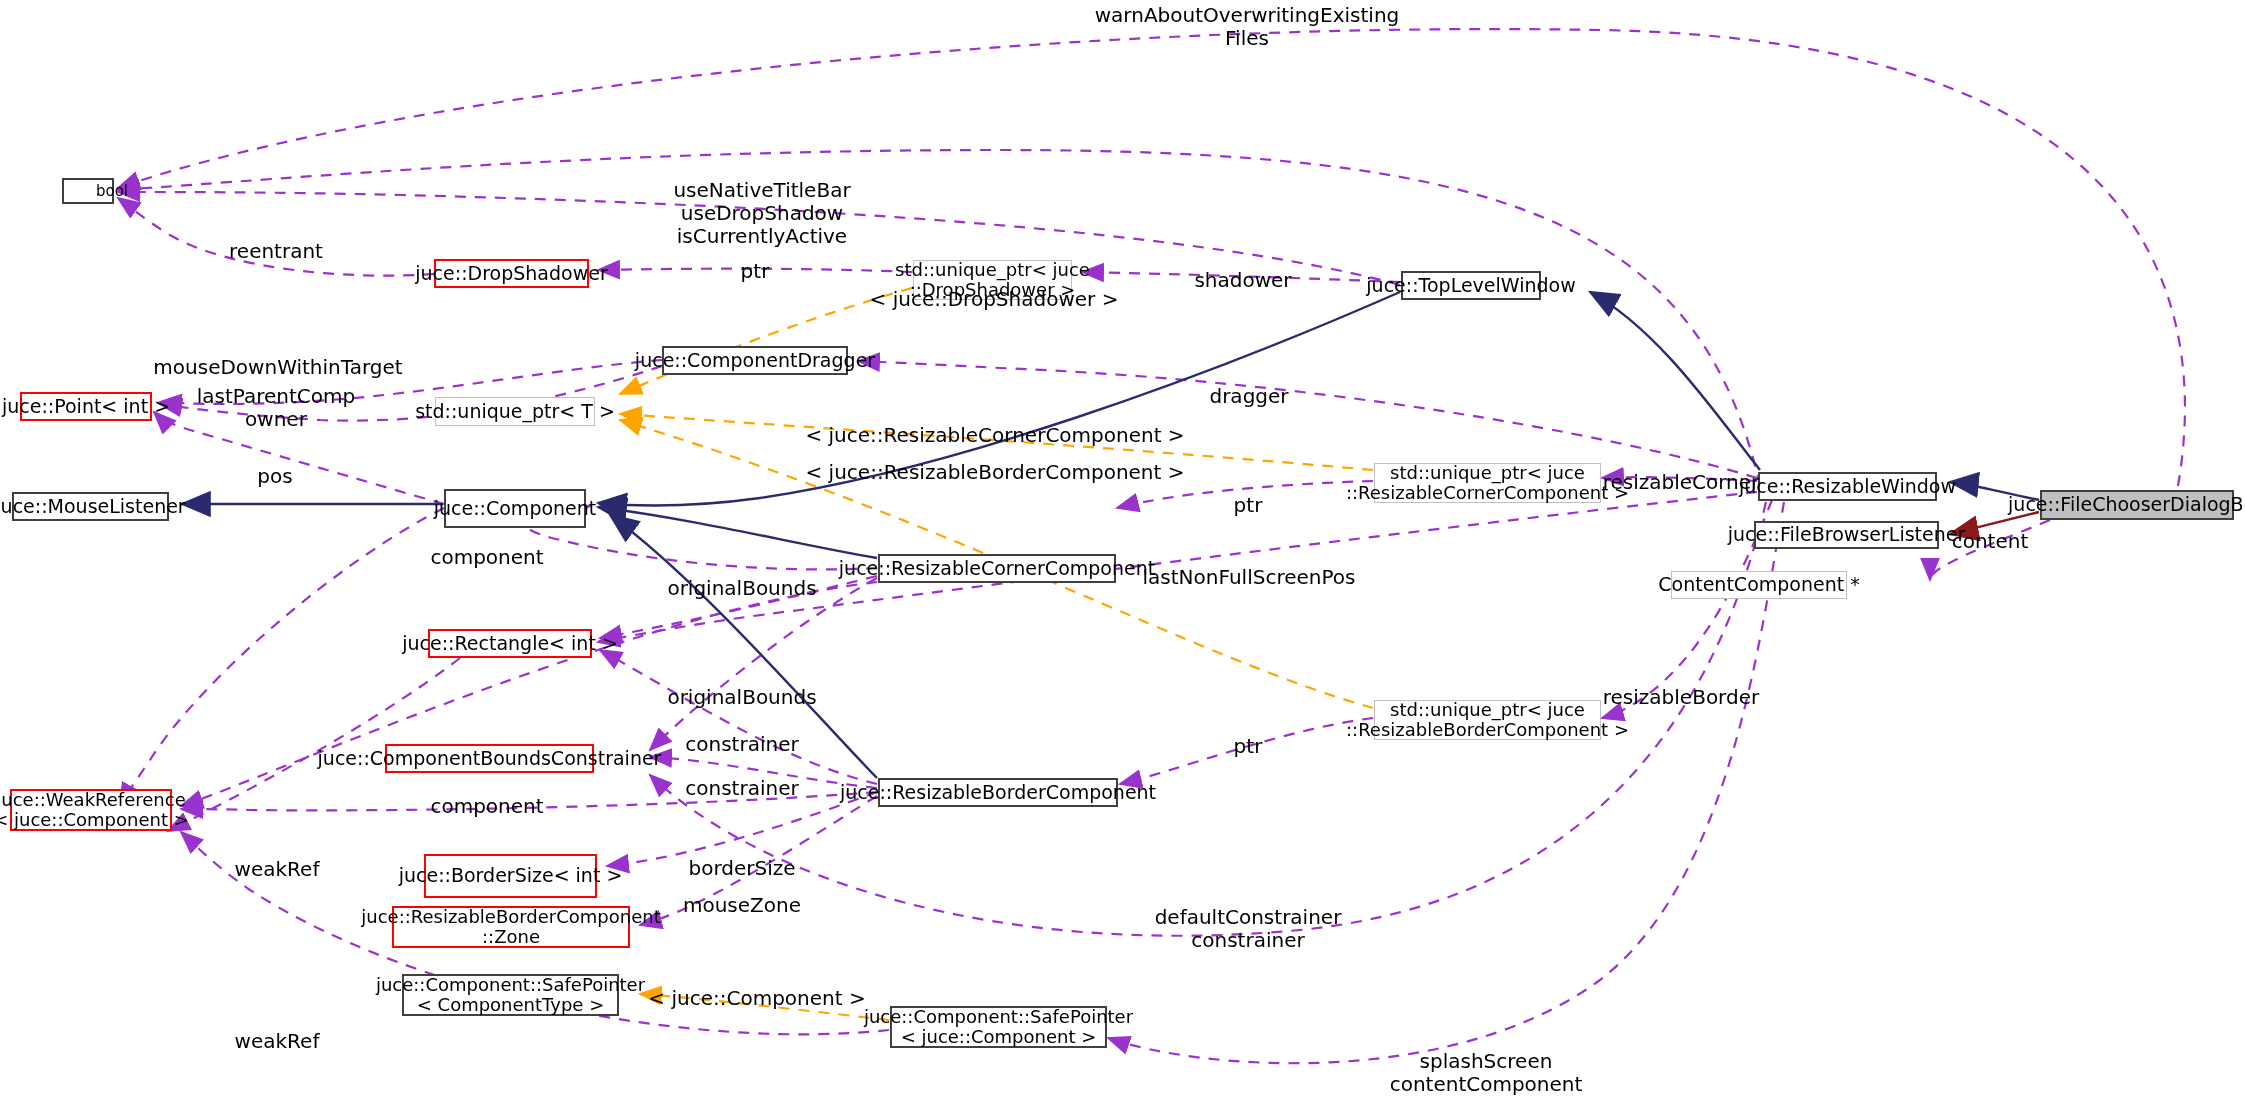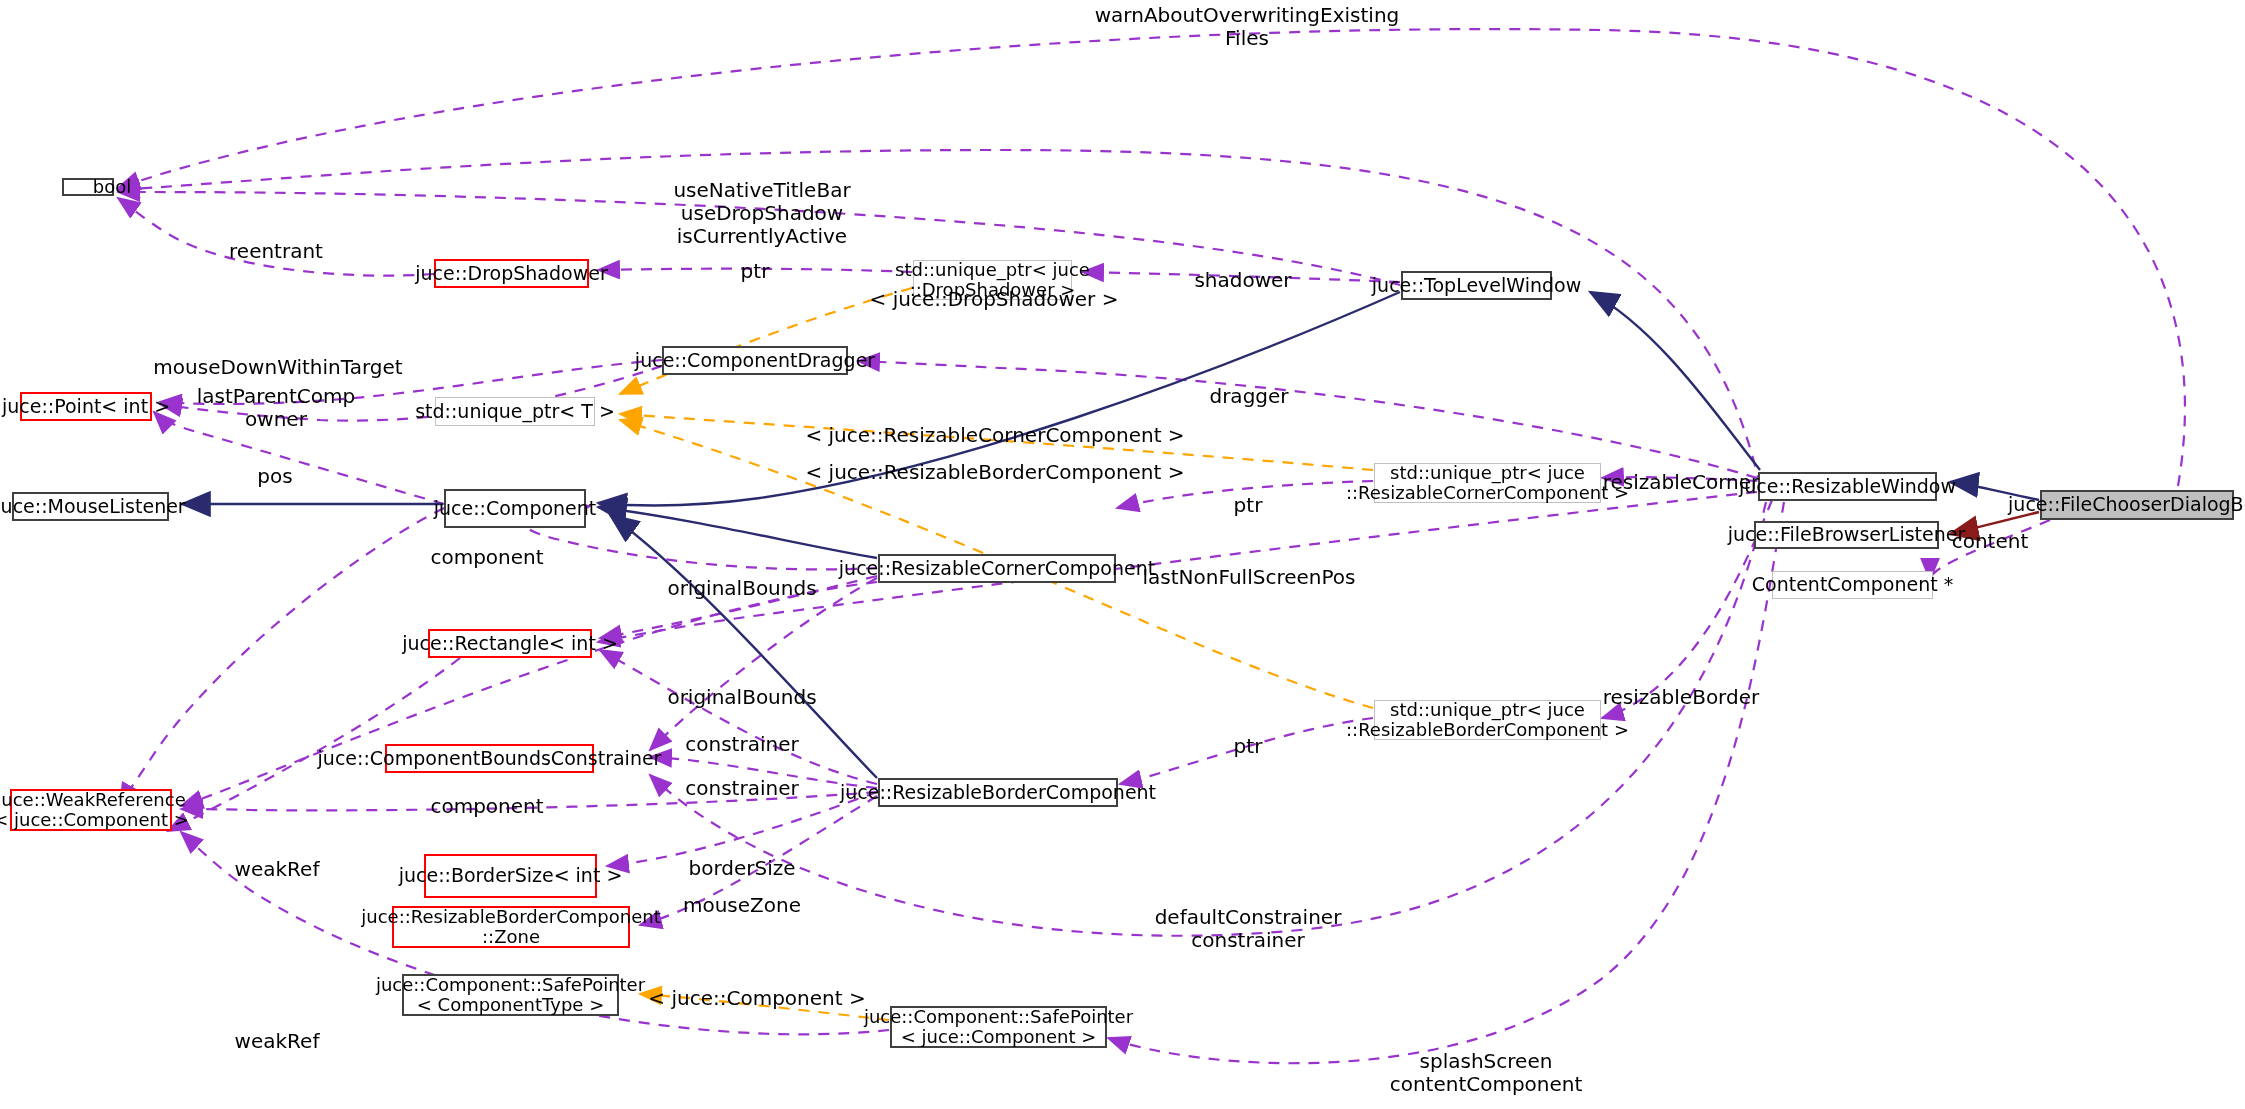--- a/index.html
+++ b/index.html
@@ -125,28 +125,28 @@
 
       <path d="M443,504 C350,504 250,504 182,504"></path>
     </g>
 
     <g fill="none" stroke-width="2.4" stroke="#8b1a1a" marker-end="url(#ah-dred)">
 
       <path d="M2039,512 C1990,524 1960,532 1950,534"></path>
     </g>
   </svg>
 
-  <div class="node n-solid" style="left:62px;top:178px;width:48px;height:18px;font-size:18px;padding-left:48px;">bool</div>
+  <div class="node n-solid" style="left:62px;top:178px;width:48px;height:26px;font-size:15px;padding-left:48px;">bool</div>
 
   <div class="node n-red" style="left:434px;top:259px;width:155px;height:29px;font-size:19px;">juce::DropShadower</div>
 
   <div class="node n-grey" style="left:913px;top:260px;width:159px;height:40px;font-size:18px;">std::unique_ptr&lt; juce
 ::DropShadower &gt;</div>
 
-  <div class="node n-solid" style="left:1401px;top:271px;width:151px;height:29px;font-size:19px;">juce::TopLevelWindow</div>
+  <div class="node n-solid" style="left:1401px;top:271px;width:140px;height:29px;font-size:19px;">juce::TopLevelWindow</div>
 
   <div class="node n-solid" style="left:662px;top:346px;width:186px;height:29px;font-size:19px;">juce::ComponentDragger</div>
 
   <div class="node n-red" style="left:20px;top:392px;width:132px;height:29px;font-size:19px;">juce::Point&lt; int &gt;</div>
 
   <div class="node n-grey" style="left:435px;top:397px;width:160px;height:29px;font-size:19px;">std::unique_ptr&lt; T &gt;</div>
 
   <div class="node n-grey" style="left:1374px;top:463px;width:227px;height:40px;font-size:18px;">std::unique_ptr&lt; juce
 ::ResizableCornerComponent &gt;</div>
 
@@ -155,21 +155,21 @@
   <div class="node n-hl" style="left:2040px;top:490px;width:194px;height:30px;font-size:19px;">juce::FileChooserDialogBox</div>
 
   <div class="node n-solid" style="left:12px;top:492px;width:157px;height:29px;font-size:19px;">juce::MouseListener</div>
 
   <div class="node n-solid" style="left:444px;top:489px;width:142px;height:39px;font-size:19px;">juce::Component</div>
 
   <div class="node n-solid" style="left:1754px;top:521px;width:185px;height:28px;font-size:19px;">juce::FileBrowserListener</div>
 
   <div class="node n-solid" style="left:878px;top:554px;width:238px;height:29px;font-size:19px;">juce::ResizableCornerComponent</div>
 
-  <div class="node n-grey" style="left:1772px;top:571px;width:161px;height:28px;font-size:19px;">ContentComponent *</div>
+  <div class="node n-grey" style="left:1671px;top:571px;width:176px;height:28px;font-size:19px;">ContentComponent *</div>
 
   <div class="node n-red" style="left:428px;top:629px;width:164px;height:29px;font-size:19px;">juce::Rectangle&lt; int &gt;</div>
 
   <div class="node n-grey" style="left:1374px;top:700px;width:227px;height:40px;font-size:18px;">std::unique_ptr&lt; juce
 ::ResizableBorderComponent &gt;</div>
 
   <div class="node n-red" style="left:385px;top:744px;width:209px;height:29px;font-size:19px;">juce::ComponentBoundsConstrainer</div>
 
   <div class="node n-solid" style="left:878px;top:778px;width:240px;height:29px;font-size:19px;">juce::ResizableBorderComponent</div>
 

